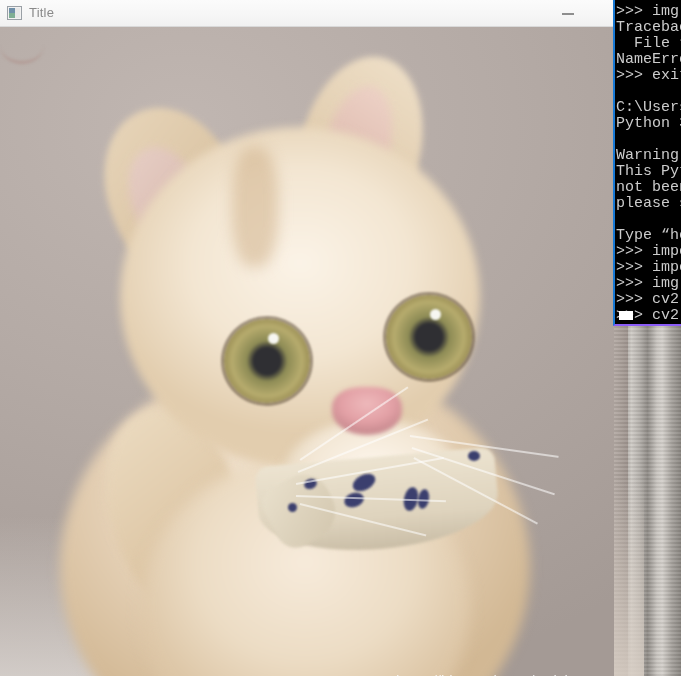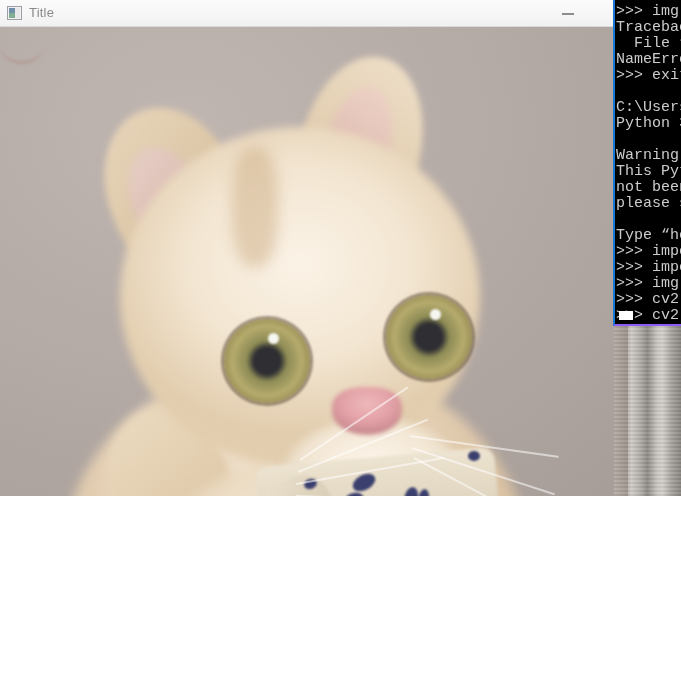--- a/index.html
+++ b/index.html
@@ -4,21 +4,21 @@
 <style>
   html, body {
     margin: 0;
     padding: 0;
     background: #ffffff;
     font-family: "Liberation Sans", sans-serif;
   }
   #screen {
     position: relative;
     width: 681px;
-    height: 496px;
+    height: 676px;
     overflow: hidden;
     background: #f0abfc;
   }
 
   
   #viewer-window {
     position: absolute;
     left: 0; top: 0;
     width: 614px;
     height: 676px;

